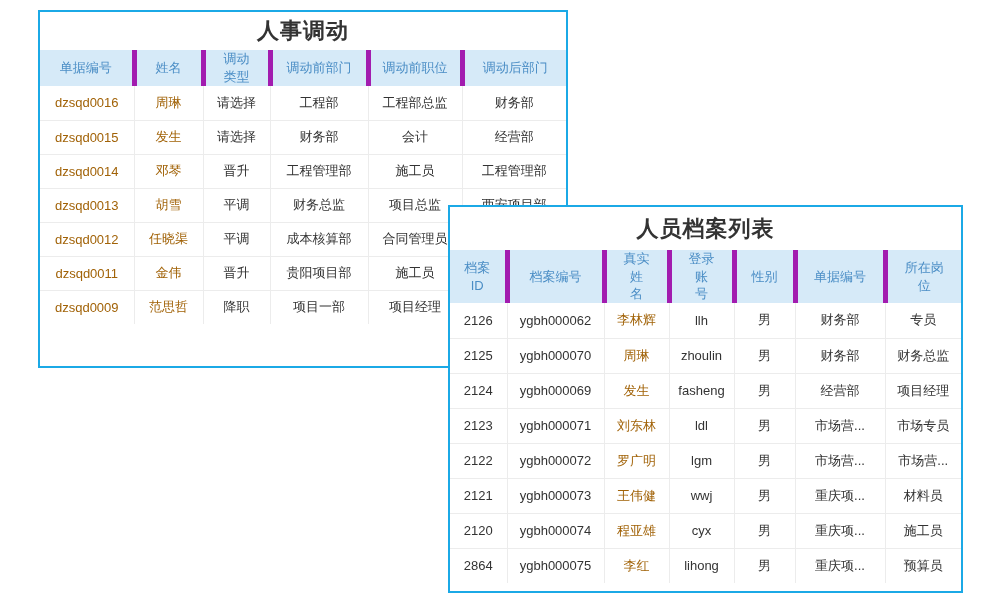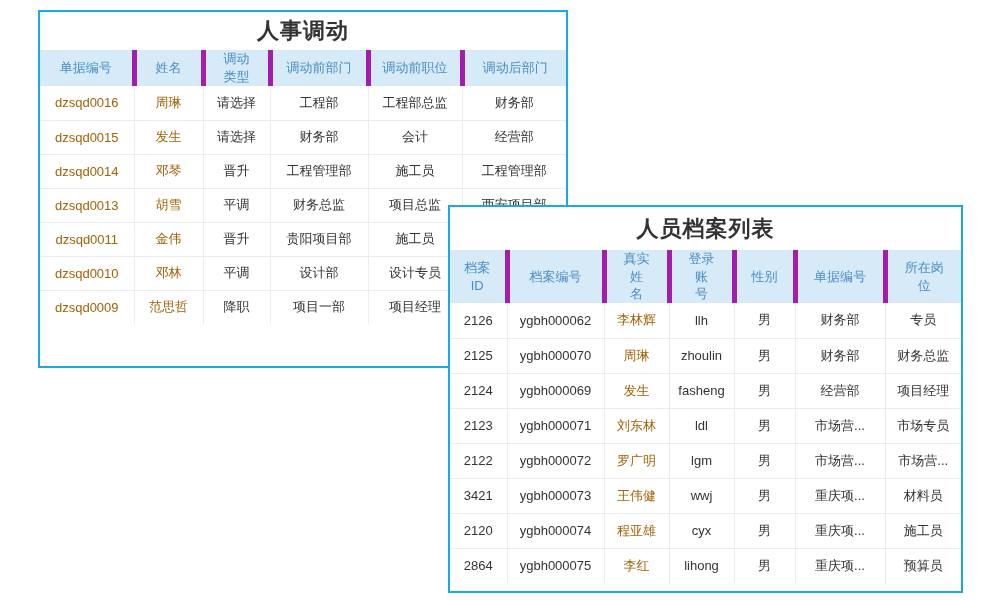--- a/index.html
+++ b/index.html
@@ -142,33 +142,33 @@
           </tr>
           <tr>
             <td class="link">dzsqd0013</td>
             <td class="link">胡雪</td>
             <td>平调</td>
             <td>财务总监</td>
             <td>项目总监</td>
             <td>西安项目部</td>
           </tr>
           <tr>
+            <td class="link">dzsqd0012</td>
+            <td class="link">任晓渠</td>
+            <td>平调</td>
+            <td>成本核算部</td>
+            <td>合同管理员</td>
+            <td></td>
+          </tr>
+          <tr>
             <td class="link">dzsqd0011</td>
             <td class="link">金伟</td>
             <td>晋升</td>
             <td>贵阳项目部</td>
             <td>施工员</td>
-            <td></td>
-          </tr>
-          <tr>
-            <td class="link">dzsqd0010</td>
-            <td class="link">邓林</td>
-            <td>平调</td>
-            <td>设计部</td>
-            <td>设计专员</td>
             <td></td>
           </tr>
           <tr>
             <td class="link">dzsqd0009</td>
             <td class="link">范思哲</td>
             <td>降职</td>
             <td>项目一部</td>
             <td>项目经理</td>
             <td></td>
           </tr>
@@ -241,21 +241,21 @@
           <tr>
             <td>2122</td>
             <td>ygbh000072</td>
             <td class="link">罗广明</td>
             <td>lgm</td>
             <td>男</td>
             <td>市场营...</td>
             <td>市场营...</td>
           </tr>
           <tr>
-            <td>3421</td>
+            <td>2121</td>
             <td>ygbh000073</td>
             <td class="link">王伟健</td>
             <td>wwj</td>
             <td>男</td>
             <td>重庆项...</td>
             <td>材料员</td>
           </tr>
           <tr>
             <td>2120</td>
             <td>ygbh000074</td>

